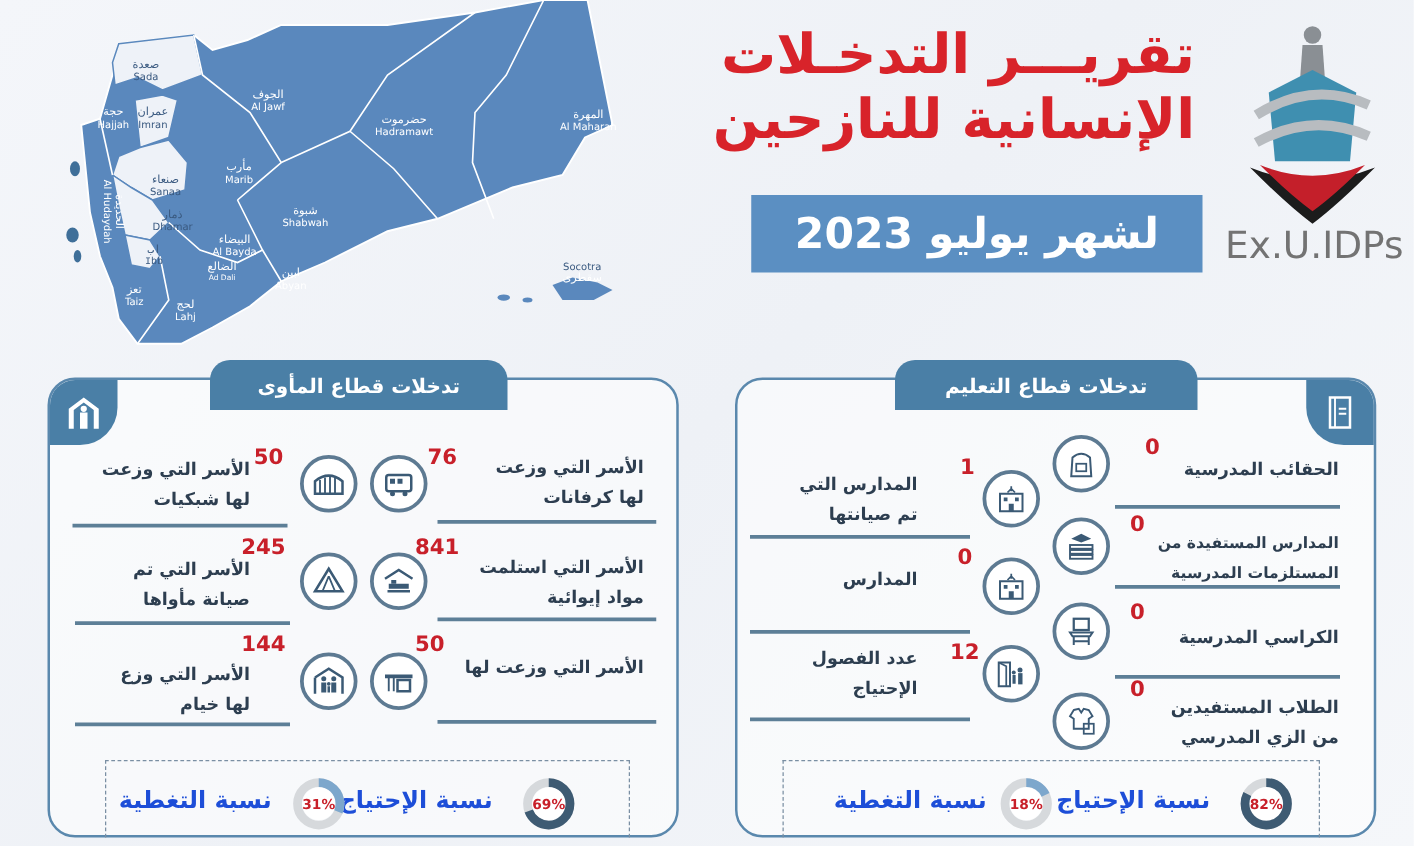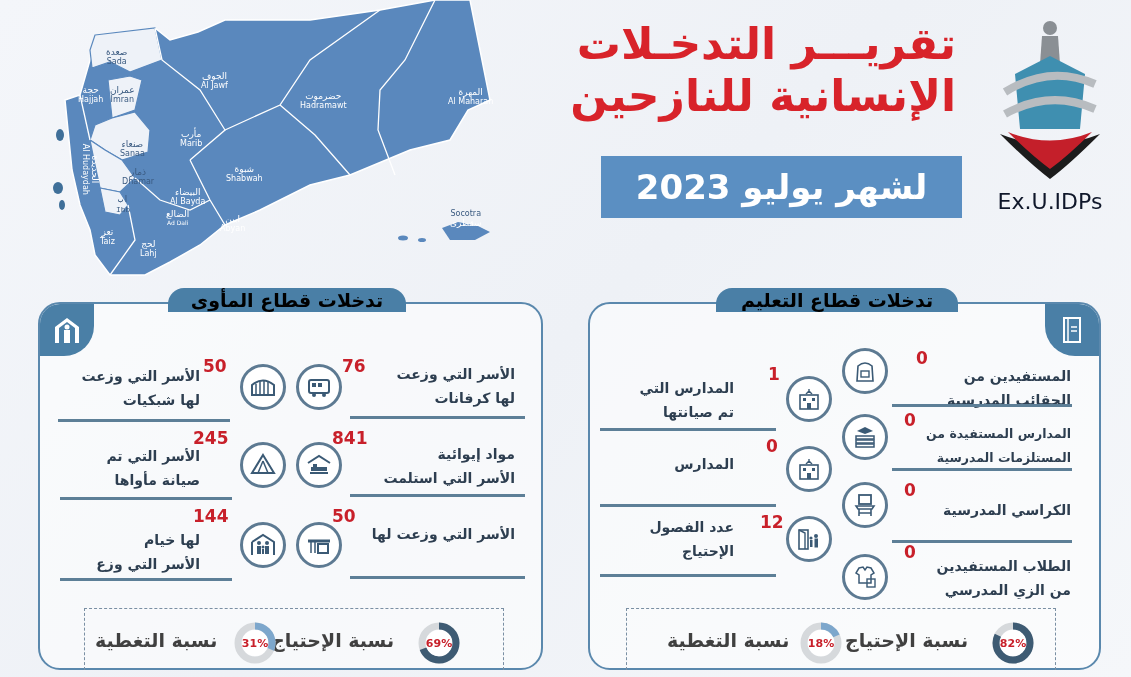--- a/index.html
+++ b/index.html
@@ -21,32 +21,32 @@
 
   
   .title { right: 175px; top: 18px; text-align: right; direction: rtl; }
   .title-line { color: #d8232a; font-weight: bold; font-size: 44px; line-height: 52px; font-family: "DejaVu Sans", sans-serif; letter-spacing: 0; }
   .month-bar {
     left: 601px; top: 156px; width: 361px; height: 62px;
     background: #5b8fc2; color: #fff; font-weight: bold; font-size: 34px;
     display: flex; align-items: center; justify-content: center; direction: rtl;
   }
   .logo { left: 980px; top: 14px; width: 140px; height: 200px; }
-  .logo-text { position: absolute; left: 0; bottom: 0; width: 100%; text-align: center; font-size: 22px; color: #0f172a; font-family: "DejaVu Sans", sans-serif; }
+  .logo-text { position: absolute; left: 0; bottom: 0; width: 100%; text-align: center; font-size: 30px; color: #737373; font-family: "DejaVu Sans", sans-serif; }
 
   
   .panel {
     position: absolute; border: 2px solid #5a88ad; border-radius: 22px;
     background: rgba(255,255,255,0.55);
   }
   .panel.shelter { left: 38px; top: 302px; width: 505px; height: 368px; }
   .panel.edu { left: 588px; top: 302px; width: 513px; height: 368px; }
   .panel-header {
-    position: absolute; top: -16px; height: 24px;
-    background: #4a7fa6; color: #000000; font-weight: bold; font-size: 19px;
+    position: absolute; top: -16px; height: 40px;
+    background: #4a7fa6; color: #ffffff; font-weight: bold; font-size: 16px;
     border-radius: 16px 16px 0 0; display: flex; align-items: center; justify-content: center;
     direction: rtl;
   }
   .shelter .panel-header { left: 128px; width: 238px; }
   .edu .panel-header { left: 126px; width: 242px; }
   .corner-tab {
     position: absolute; top: 0; width: 54px; height: 52px; background: #4a7fa6;
     display: flex; align-items: center; justify-content: center;
   }
   .shelter .corner-tab { left: 0; border-radius: 20px 0 30px 0; }
@@ -64,21 +64,21 @@
   .circ-icon svg { width: 28px; height: 28px; }
 
   .footer-box {
     position: absolute; border: 1.5px dashed #7a8fa3; border-bottom: none;
     height: 62px;
   }
   .shelter .footer-box { left: 44px; top: 304px; width: 420px; }
   .edu .footer-box { left: 36px; top: 304px; width: 430px; }
   .gauge { position: absolute; width: 44px; height: 44px; }
   .gauge-val { position: absolute; inset: 0; display: flex; align-items: center; justify-content: center; font-size: 11px; font-weight: bold; color: #c8202a; }
-  .gauge-label { position: absolute; font-size: 19px; font-weight: bold; color: #404040; direction: rtl; white-space: nowrap; }
+  .gauge-label { position: absolute; font-size: 19px; font-weight: bold; color: #1d4ed8; direction: rtl; white-space: nowrap; }
 </style>
 </head>
 <body>
 
 <div class="abs map">
   <svg viewBox="0 0 530 280">
 
     <path d="M45 35 L105 28 L120 40 L148 32 L175 20 L260 20 L330 10 L385 0 L420 0 L440 100 L418 110 L400 140 L360 150 L300 175 L260 185 L210 210 L175 225 L150 245 L120 262 L95 275 L60 275 L45 255 L40 230 L30 205 L22 170 L18 130 L15 100 L30 95 L40 60 Z" fill="#5a88bd" stroke="#ffffff" stroke-width="1.5"></path>
 
     <path d="M45 35 L105 28 L112 60 L80 72 L60 62 L42 68 L40 50 Z" fill="#eef2f8" stroke="#5a88bd" stroke-width="1.2"></path>
@@ -174,22 +174,22 @@
   </div>
   <div class="item-val" style="left:163px;top:52px;">50</div>
   <div class="item" style="left:20px;top:60px;width:140px;">
     <div class="item-text">الأسر التي وزعت</div>
     <div class="item-text">لها شبكيات</div>
   </div>
   <div class="item-line" style="left:310px;top:112px;width:175px;"></div>
   <div class="item-line" style="left:18px;top:115px;width:172px;"></div>
 
   <div class="item" style="right:26px;top:138px;width:170px;">
+    <div class="item-text">الأسر التي استلمت</div>
     <div class="item-text">مواد إيوائية</div>
-    <div class="item-text">الأسر التي استلمت</div>
   </div>
   <div class="item-val" style="left:292px;top:124px;">841</div>
   <div class="circ-icon" style="left:256px;top:138px;">
     <svg viewBox="0 0 28 28">
         <path d="M3 12 L14 5 L25 12" fill="none" stroke="#3b5a75" stroke-width="2"></path>
         <rect x="6" y="16" width="16" height="4" fill="#3b5a75"></rect>
         <rect x="8" y="13" width="4" height="3" fill="#3b5a75"></rect>
         <path d="M5 22 L23 22" stroke="#3b5a75" stroke-width="2"></path>
       </svg>
   </div>
@@ -225,22 +225,22 @@
         <circle cx="10" cy="12" r="2" fill="#3b5a75"></circle>
         <rect x="8" y="15" width="4" height="8" fill="#3b5a75"></rect>
         <circle cx="18" cy="12" r="2" fill="#3b5a75"></circle>
         <rect x="16" y="15" width="4" height="8" fill="#3b5a75"></rect>
         <circle cx="14" cy="16" r="1.5" fill="#3b5a75"></circle>
         <rect x="13" y="18" width="2" height="5" fill="#3b5a75"></rect>
       </svg>
   </div>
   <div class="item-val" style="left:153px;top:202px;">144</div>
   <div class="item" style="left:20px;top:224px;width:140px;">
+    <div class="item-text">الأسر التي وزع</div>
     <div class="item-text">لها خيام</div>
-    <div class="item-text">الأسر التي وزع</div>
   </div>
   <div class="item-line" style="left:310px;top:272px;width:175px;"></div>
   <div class="item-line" style="left:20px;top:274px;width:172px;"></div>
 
   <div class="footer-box">
     <div class="gauge" style="left:332px;top:12px;">
       <svg viewBox="0 0 44 44" width="44" height="44">
         <circle cx="22" cy="22" r="17" fill="none" stroke="#d6d9dc" stroke-width="7"></circle>
         <circle cx="22" cy="22" r="17" fill="none" stroke="#3e5b73" stroke-width="7" stroke-dasharray="73.7 106.8" transform="rotate(-90 22 22)"></circle>
         <circle cx="22" cy="22" r="13" fill="#fff"></circle>
@@ -264,21 +264,20 @@
   <div class="panel-header">تدخلات قطاع التعليم</div>
   <div class="corner-tab">
     <svg viewBox="0 0 30 30" width="30" height="30">
       <rect x="7" y="3" width="16" height="24" fill="none" stroke="#fff" stroke-width="2"></rect>
       <path d="M11 3 L11 27" stroke="#fff" stroke-width="1.5"></path>
       <path d="M14 12 L20 12 M14 16 L20 16" stroke="#fff" stroke-width="1.5"></path>
     </svg>
   </div>
 
   <div class="item" style="right:28px;top:60px;width:170px;">
-    <div class="item-text">المستفيدين من</div>
     <div class="item-text">الحقائب المدرسية</div>
   </div>
   <div class="item-val" style="left:326px;top:44px;">0</div>
   <div class="circ-icon" style="left:252px;top:44px;">
     <svg viewBox="0 0 28 28">
         <path d="M7 9 Q14 3 21 9 L22 24 L6 24 Z" fill="none" stroke="#3b5a75" stroke-width="1.6"></path>
         <rect x="10" y="14" width="8" height="6" fill="none" stroke="#3b5a75" stroke-width="1.4"></rect>
       </svg>
   </div>
   <div class="item-line" style="left:302px;top:100px;width:180px;"></div>

